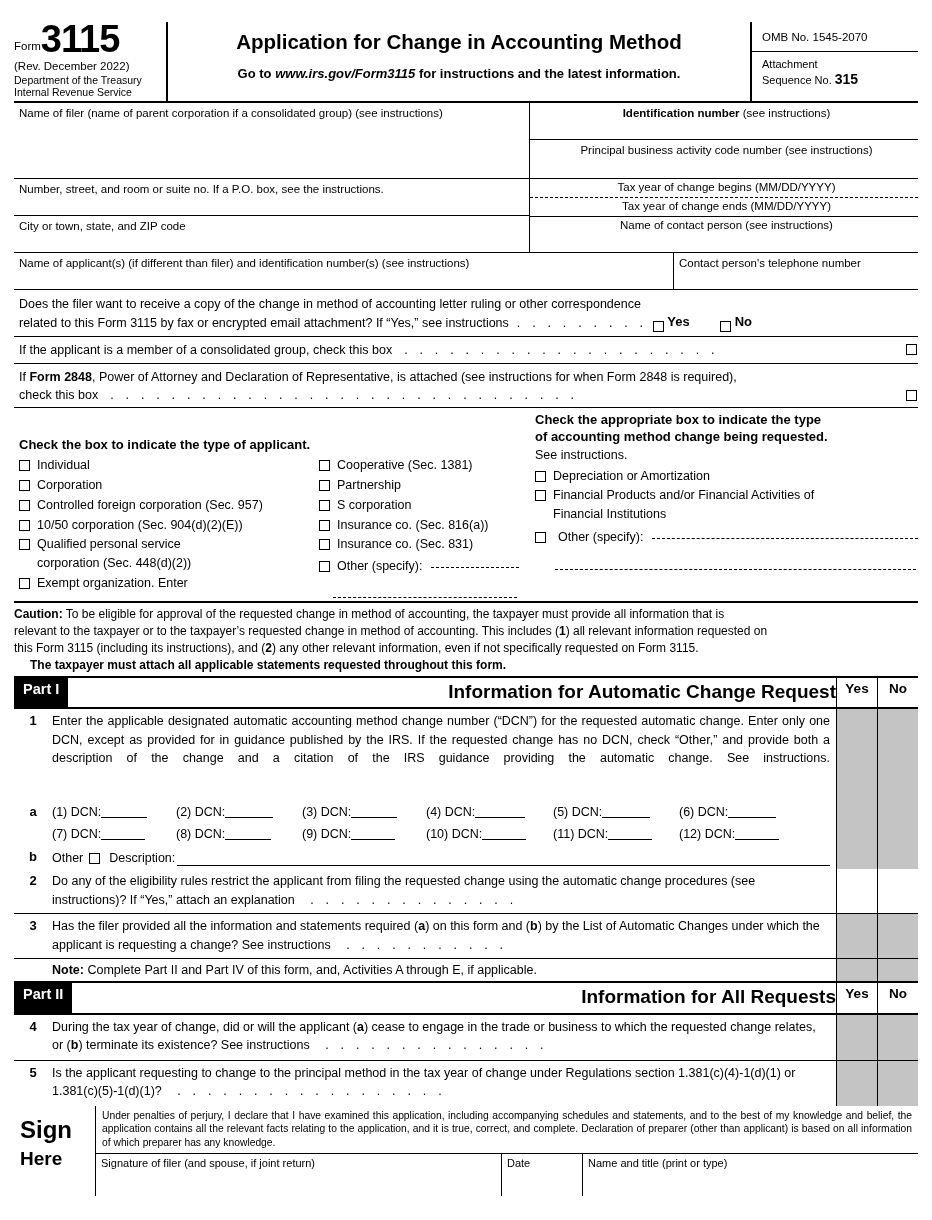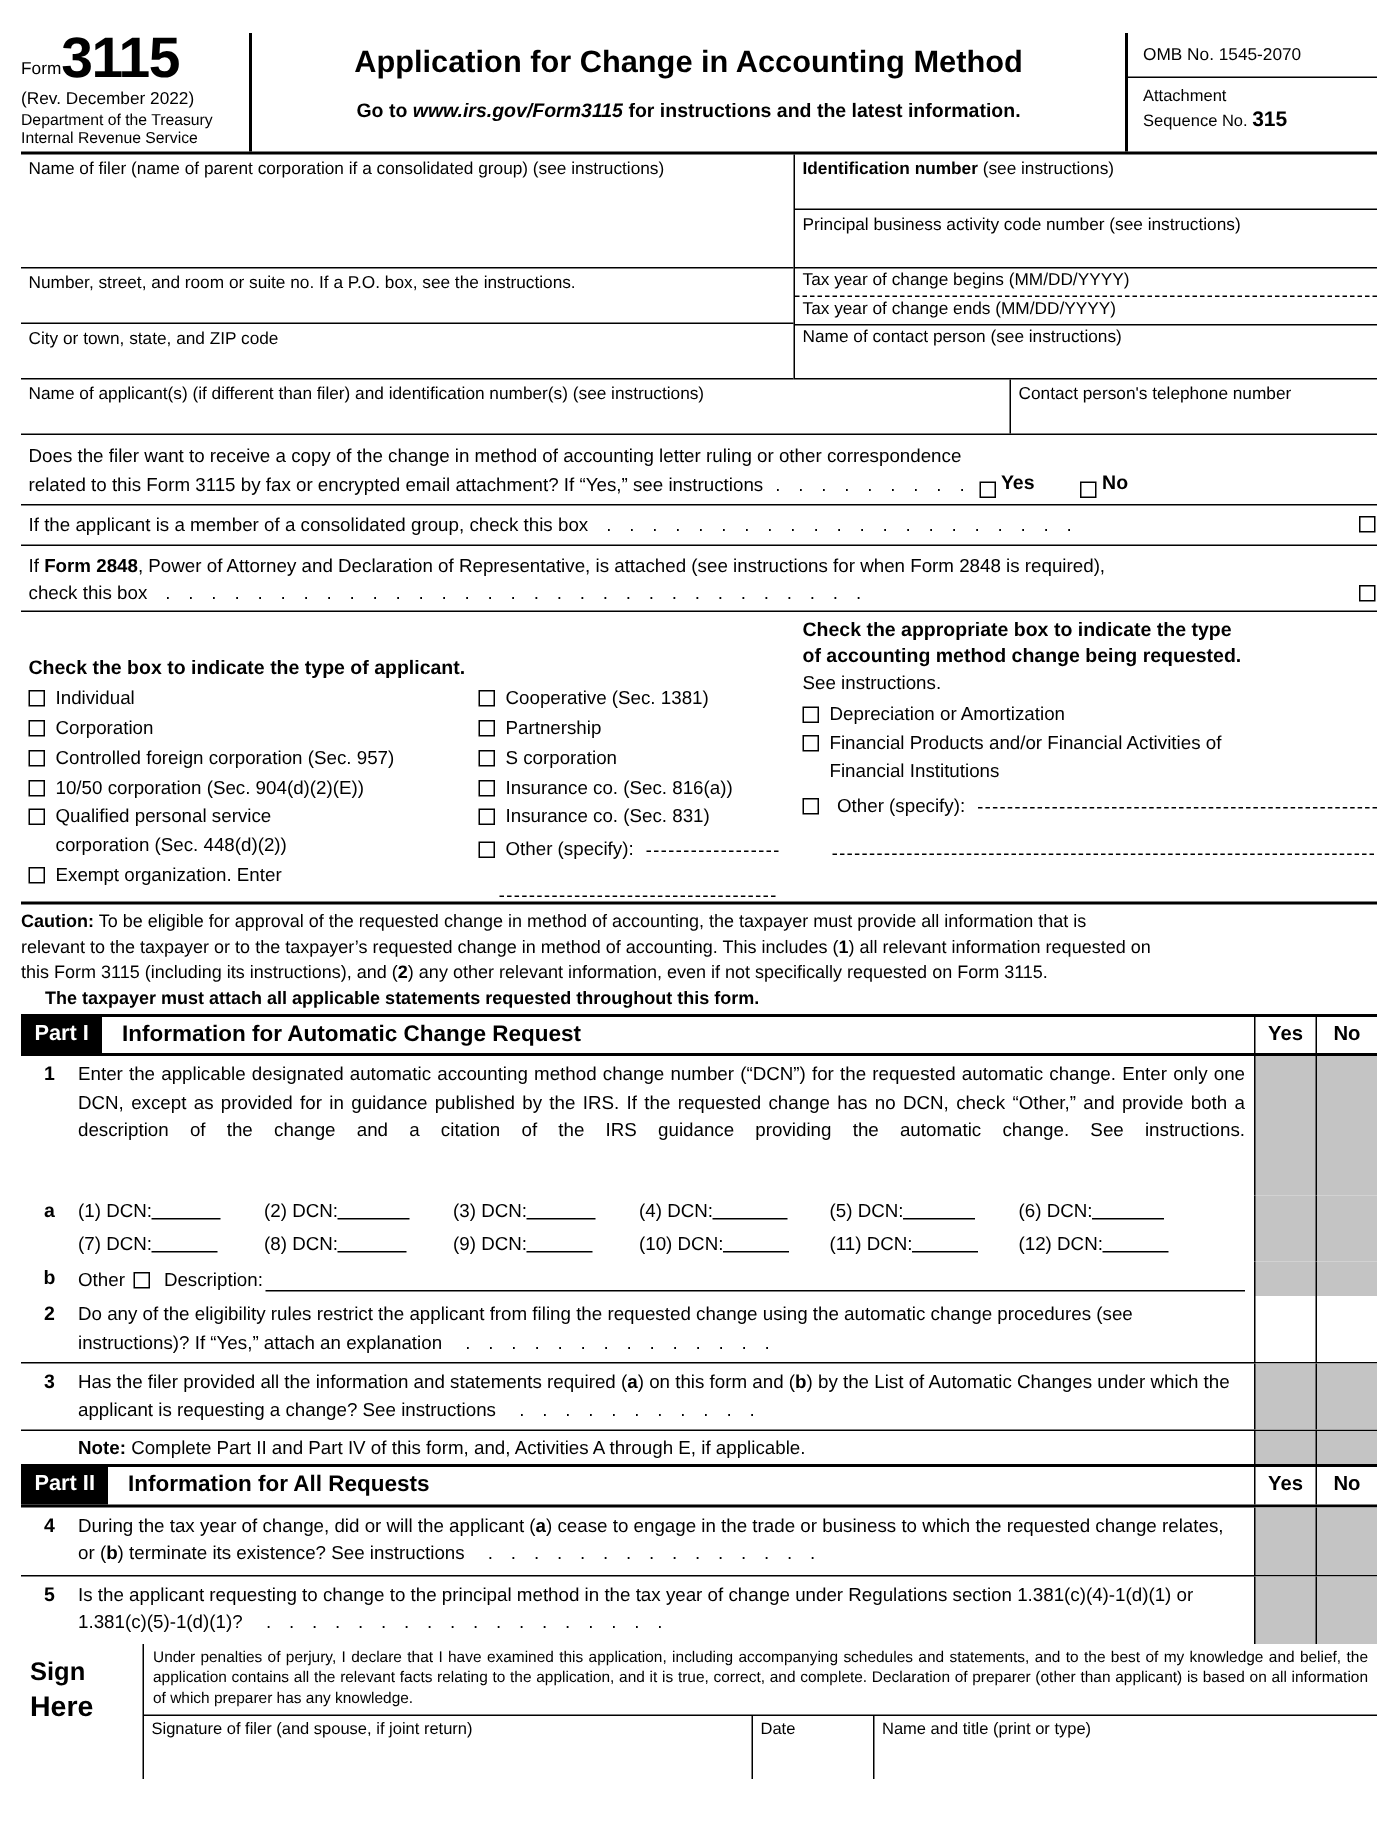--- a/index.html
+++ b/index.html
@@ -33,21 +33,21 @@
   .h-title{font-size:20.5px;font-weight:bold;margin-top:4px;}
   .h-goto{font-size:13px;font-weight:bold;margin-top:12px;}
   .h-goto i{font-style:italic;}
   .omb{font-size:11.5px;padding:9px 0 8px 10px;border-bottom:1px solid #000;}
   .attach{font-size:11px;padding:6px 0 4px 10px;line-height:1.2;}
   .attach b{font-size:14px;}
 
   
   .fb{display:flex;}
   .fb-left{width:516px;box-sizing:border-box;border-right:1px solid #000;}
-  .fb-right{flex:1;box-sizing:border-box;}
+  .fb-right{flex:1;box-sizing:border-box;text-align:center;}
   .cap{font-size:11.5px;padding:3px 0 0 5px;line-height:1.25;}
   .cell{box-sizing:border-box;}
   .dashed-b{border-bottom:1px dashed #000;}
 
   
   .qrow{font-size:12.5px;line-height:1.45;padding:3px 0 3px 5px;box-sizing:border-box;}
   .ckbox{display:inline-block;width:11px;height:11px;border:1.2px solid #000;
          vertical-align:-1px;box-sizing:border-box;background:#fff;}
   .dots{letter-spacing:4.2px;font-size:12.5px;}
 
@@ -62,21 +62,21 @@
   .dashfill2{border-bottom:1.4px dashed #000;height:12px;}
 
   
   .caution{font-size:12px;line-height:1.42;padding:3px 4px 2px 0;}
 
   
   .partbar{display:flex;align-items:stretch;border-top:2.5px solid #000;
            border-bottom:2.5px solid #000;background:#fff;}
   .part-tag{background:#000;color:#fff;font-weight:bold;font-size:14.5px;
             padding:2px 9px 3px;line-height:1.28;white-space:nowrap;}
-  .part-title{font-weight:bold;font-size:15px;padding:2px 0 3px 13px;flex:1;line-height:1.28;}
+  .part-title{font-weight:bold;font-size:19px;padding:2px 0 3px 13px;flex:1;line-height:1.28;text-align:right;}
   .yn-head{width:41px;text-align:center;font-weight:bold;font-size:13.5px;
            border-left:1px solid #000;line-height:1.3;padding-top:2px;box-sizing:border-box;}
 
   
   .bodyrow{display:flex;}
   .bnum{width:38px;text-align:center;font-weight:bold;font-size:13px;
         padding-top:4px;box-sizing:border-box;flex:none;}
   .btext{flex:1;font-size:12.5px;line-height:1.47;padding:3px 6px 3px 0;box-sizing:border-box;}
   .just{text-align:justify;text-align-last:justify;}
   .ycol,.ncol{width:41px;box-sizing:border-box;border-left:1px solid #000;flex:none;}
@@ -378,21 +378,21 @@
       <span>Is the applicant requesting to change to the principal method in the tax year of change under Regulations section 1.381(c)(4)-1(d)(1) or 1.381(c)(5)-1(d)(1)?</span>
       <span class="dots" style="padding-left:12px">. . . . . . . . . . . . . . . . . .</span>
     </div>
     <div class="ycol shade"></div>
     <div class="ncol shade"></div>
   </div>
 
 
   <div class="row">
     <div style="width:82px;box-sizing:border-box;border-right:1px solid #000;padding:8px 0 0 6px;">
-      <div style="font-size:17px;font-weight:bold;line-height:1.35">Sign</div>
+      <div style="font-size:24px;font-weight:bold;line-height:1.35">Sign</div>
       <div style="font-size:19px;font-weight:bold;line-height:1.35">Here</div>
     </div>
     <div class="f1">
       <div style="font-size:10.3px;line-height:1.33;padding:3px 6px 3px 6px;text-align:justify;border-bottom:1px solid #000">Under penalties of perjury, I declare that I have examined this application, including accompanying schedules and statements, and to the best of my knowledge and belief, the application contains all the relevant facts relating to the application, and it is true, correct, and complete. Declaration of preparer (other than applicant) is based on all information of which preparer has any knowledge.</div>
       <div class="row">
         <div style="width:406px;box-sizing:border-box;border-right:1px solid #000;height:42px">
           <div class="cap" style="font-size:11px">Signature of filer (and spouse, if joint return)</div>
         </div>
         <div style="width:81px;box-sizing:border-box;border-right:1px solid #000;height:42px">
           <div class="cap" style="font-size:11px">Date</div>

